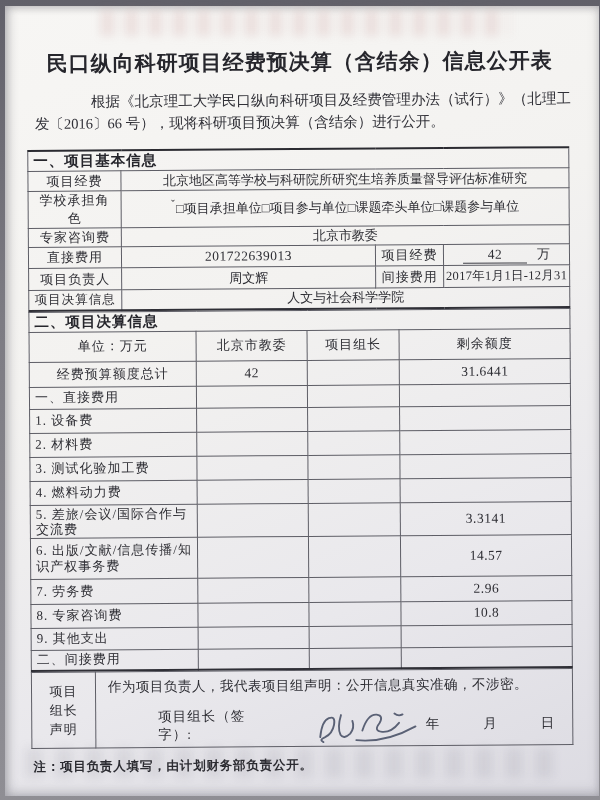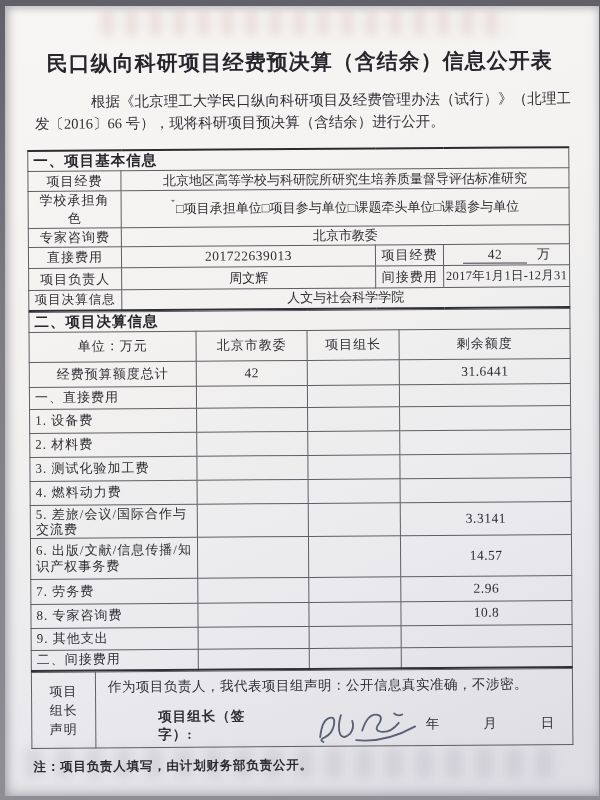--- a/index.html
+++ b/index.html
@@ -49,21 +49,21 @@
   .num { font-size:13.5px; letter-spacing:.5px; }
   .underlined { display:inline-block; min-width:64px; border-bottom:1px solid #3c3c44; text-align:center; }
   .unit-after { margin-left:10px; }
   .check { display:inline-block; transform:translateY(-5px); font-size:12px; margin-right:1px; }
   .period-val { white-space:nowrap; font-size:12.5px; padding:0 1px; letter-spacing:.3px; }
   .decl-side { width:64px; line-height:19px; letter-spacing:1px; }
   .decl-side div { width:2.4em; margin:8px auto; }
   .decl-body { padding:0; vertical-align:top; text-align:left; }
   .decl-statement { padding:6px 8px 0 12px; font-size:13.5px; letter-spacing:.5px; }
   .sign-row { display:flex; align-items:center; margin-top:10px; padding:0 14px 0 62px; }
-  .sign-label { font-size:13.5px; letter-spacing:1px;font-weight:bold; }
+  .sign-label { font-size:13.5px; letter-spacing:1px; }
   .sig-svg { margin-left:34px; transform:rotate(-6deg); opacity:.85; }
   .date-group { margin-left:auto; display:flex; gap:44px; padding-right:4px; font-size:13.5px; }
   .footnote { margin:10px 0 0 26px; font-size:12.5px; font-weight:bold; letter-spacing:.8px; color:#2b2b31; }
 </style>
 </head>
 <body>
 
 <div class="paper">
   <div class="ghost ghost-top"></div>
   <div class="ghost ghost-bottom"></div>

